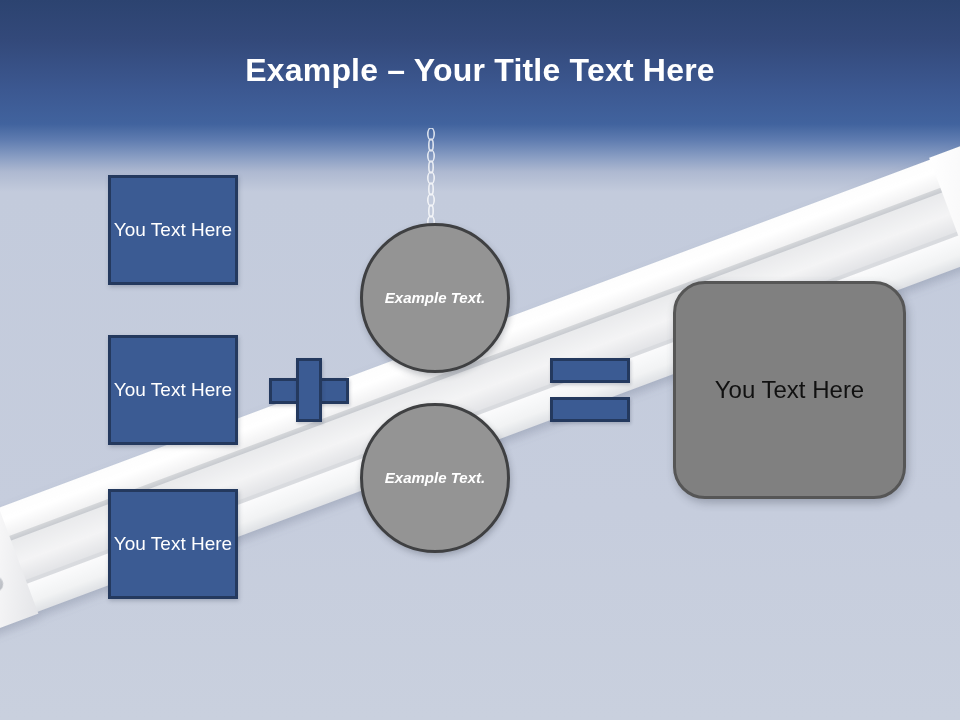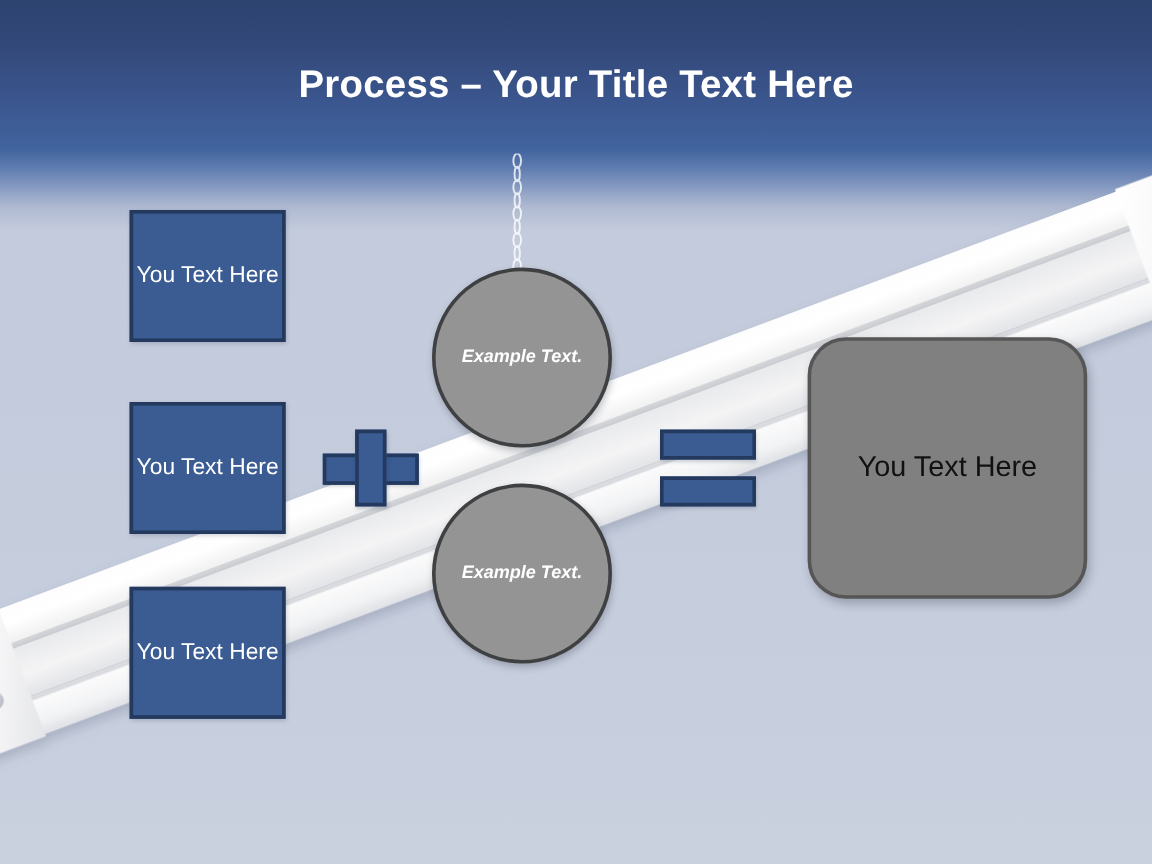--- a/index.html
+++ b/index.html
@@ -227,21 +227,21 @@
 </head>
 <body>
 
 <div id="slide">
 
   <div class="bg-sky"></div>
   <div class="bg-lower"></div>
 
   <div class="title-band">
     <div class="slide-title">
-      <span class="t-bold">Process</span><span class="t-reg"> – Your Title Text Here</span>
+      <span class="t-bold">Example</span><span class="t-reg"> – Your Title Text Here</span>
     </div>
   </div>
 
   <div class="beam-wrap">
     <div class="beam">
       <div class="flange-top"></div>
       <div class="seam-top"></div>
       <div class="web"></div>
       <div class="seam-bot"></div>
       <div class="flange-bot"></div>

